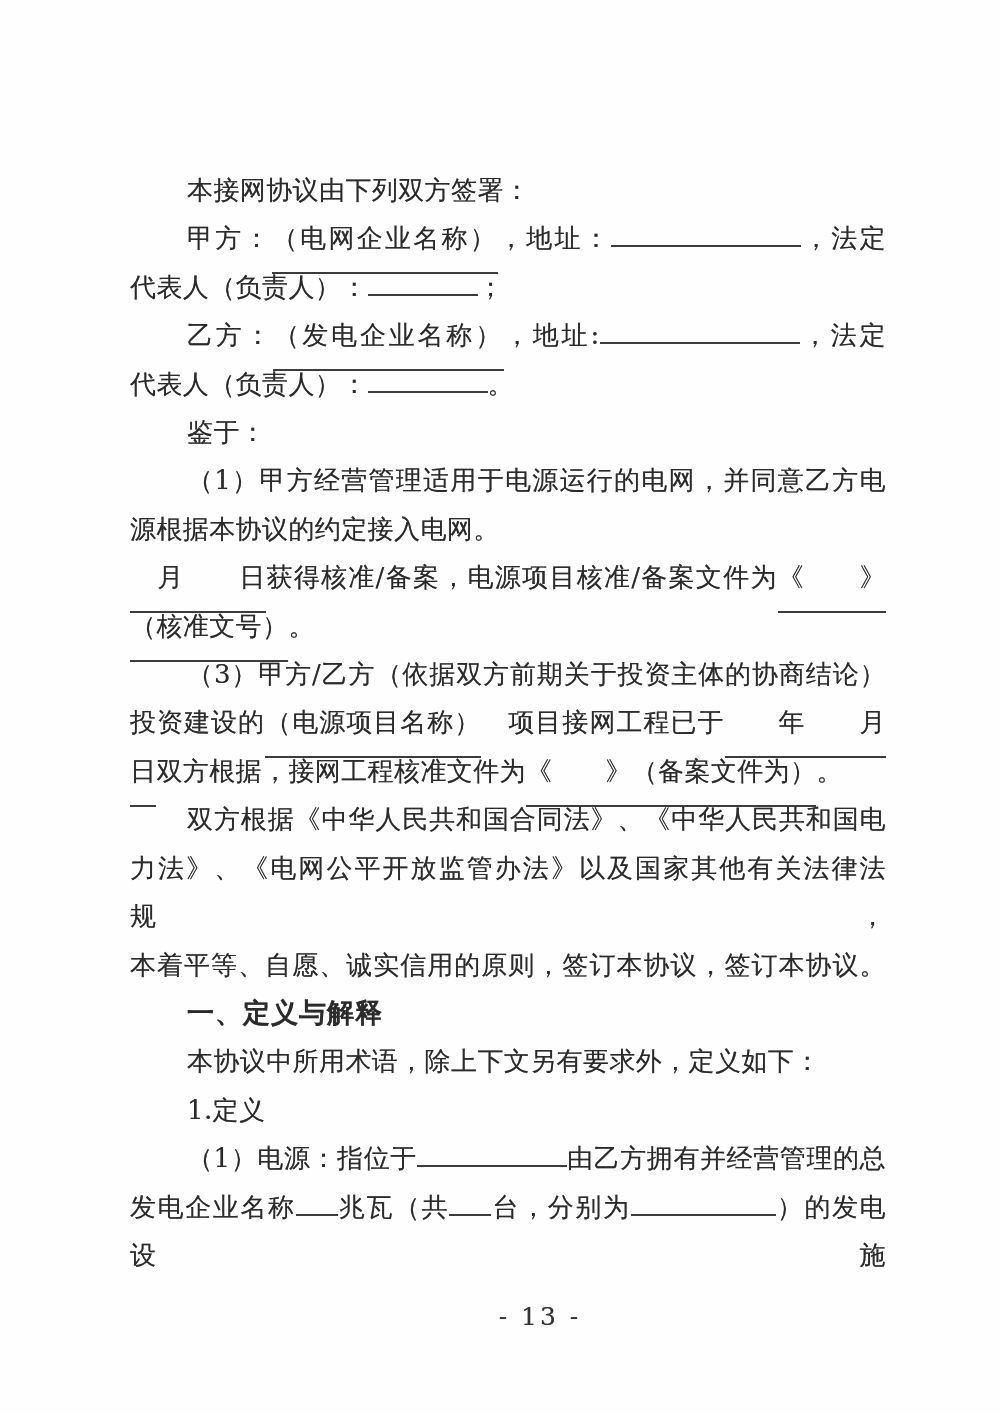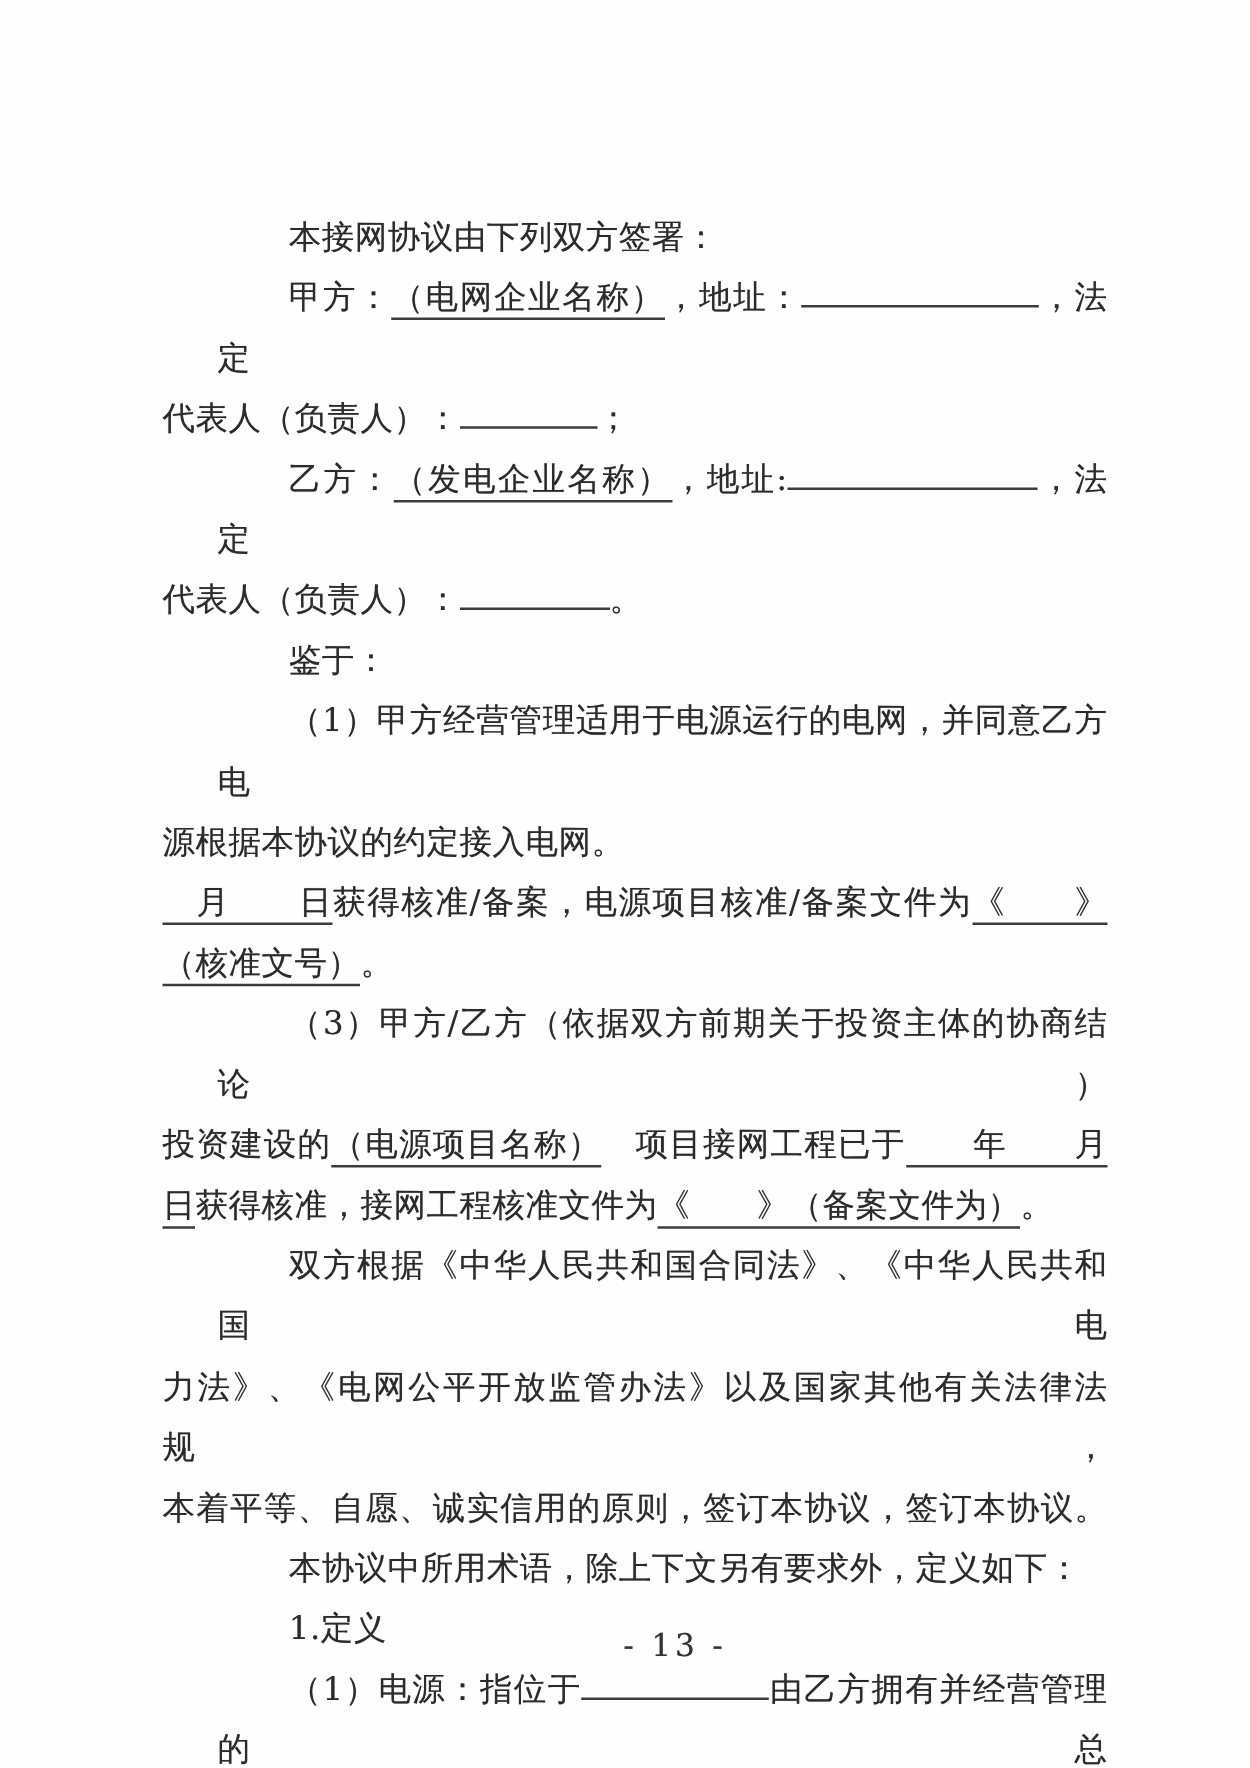--- a/index.html
+++ b/index.html
@@ -22,34 +22,34 @@
     left: 130px;
     top: 166px;
     width: 756px;
   }
   .line {
     min-height: 48.4px;
     line-height: 48.4px;
     font-size: 26px;
     letter-spacing: 0.4px;
   }
-  .line.indent { text-indent: 57px; margin-left: 44px; }
+  .line.indent { text-indent: 57px; }
   .line.fill {
     text-align: justify;
     text-align-last: justify;
   }
   .line.heading {
     font-family: "DejaVu Sans", "Liberation Sans", sans-serif;
     font-weight: 700;
     font-size: 27px;
     letter-spacing: 1px;
   }
   .u {
     border-bottom: 2px solid #3c3c3c;
-    padding-bottom: 1px;
+    padding-bottom: 19px;
   }
   .blank {
     display: inline-block;
     border-bottom: 2px solid #3c3c3c;
     height: 1.1em;
     vertical-align: baseline;
   }
   .pageno {
     position: absolute;
     top: 1302px;
@@ -72,23 +72,24 @@
       <div class="line"><span>代表人（负责人）：</span><span class="blank" style="width: 110px;"></span><span>；</span></div>
       <div class="line indent fill"><span>乙方：</span><span class="u">（发电企业名称）</span><span>，地址:</span><span class="blank" style="width: 200px;"></span><span>，法定</span></div>
       <div class="line"><span>代表人（负责人）：</span><span class="blank" style="width: 120px;"></span><span>。</span></div>
       <div class="line indent"><span>鉴于：</span></div>
       <div class="line indent fill"><span>（1）甲方经营管理适用于电源运行的电网，并同意乙方电</span></div>
       <div class="line"><span>源根据本协议的约定接入电网。</span></div>
       <div class="line fill"><span class="u">　月　　日</span><span>获得核准/备案，电源项目核准/备案文件为</span><span class="u">《　　》</span></div>
       <div class="line"><span class="u">（核准文号）</span><span>。</span></div>
       <div class="line indent fill"><span>（3）甲方/乙方（依据双方前期关于投资主体的协商结论）</span></div>
       <div class="line fill"><span>投资建设的</span><span class="u">（电源项目名称）</span><span>　项目接网工程已于</span><span class="u">　　年　　月</span></div>
-      <div class="line"><span class="u">日</span><span>获得核准，接网工程核准文件为</span><span class="u">《　　》（备案文件为）</span><span>。</span></div>
+      <div class="line"><span class="u">日</span><span>双方根据，接网工程核准文件为</span><span class="u">《　　》（备案文件为）</span><span>。</span></div>
       <div class="line indent fill"><span>双方根据《中华人民共和国合同法》、《中华人民共和国电</span></div>
       <div class="line fill"><span>力法》、《电网公平开放监管办法》以及国家其他有关法律法规，</span></div>
       <div class="line fill"><span>本着平等、自愿、诚实信用的原则，签订本协议，签订本协议。</span></div>
+      <div class="line indent heading"><span>一、定义与解释</span></div>
       <div class="line indent"><span>本协议中所用术语，除上下文另有要求外，定义如下：</span></div>
       <div class="line indent"><span>1.定义</span></div>
       <div class="line indent fill"><span>（1）电源：指位于</span><span class="blank" style="width: 150px;"></span><span>由乙方拥有并经营管理的总</span></div>
       <div class="line fill"><span>发电企业名称</span><span class="blank" style="width: 42px;"></span><span>兆瓦（共</span><span class="blank" style="width: 42px;"></span><span>台，分别为</span><span class="blank" style="width: 145px;"></span><span>）的发电设施</span></div>
     </div>
   <div class="pageno">- 13 -</div>
 </div>
 
 </body></html>

